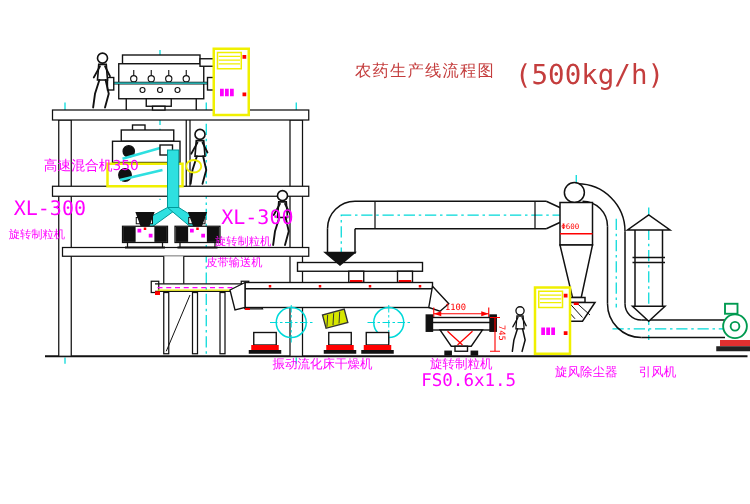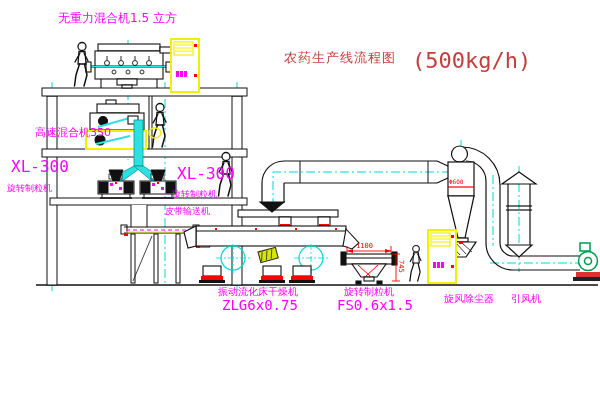--- a/index.html
+++ b/index.html
@@ -288,33 +288,31 @@
 
   <g>
     <use href="#cabinet-sym" x="427" y="229"></use>
   </g>
 </svg>
 
 <div class="title-wrap">
   <span class="title-cn">农药生产线流程图</span><span class="title-cap">(500kg/h)</span>
 </div>
 
-<div class="lbl cjk" style="left:58px;top:12px;font-size:12px;">无重力混合机1.5 立方</div>
 <div class="lbl cjk" style="left:35px;top:107px;font-size:11px;margin-top:20px;">高速混合机350</div>
 
 <div class="lbl mono" style="left:11px;top:159px;font-size:16px;">XL-300</div>
 <div class="lbl cjk" style="left:7px;top:184px;font-size:9px;">旋转制粒机</div>
 
 <div class="lbl mono" style="left:177px;top:166px;font-size:16px;">XL-300</div>
 <div class="lbl cjk" style="left:172px;top:190px;font-size:9px;">旋转制粒机</div>
 
 <div class="lbl cjk" style="left:165px;top:207px;font-size:9px;">皮带输送机</div>
 
 <div class="lbl cjk" style="left:218px;top:287px;font-size:10px;">振动流化床干燥机</div>
-<div class="lbl mono" style="left:222px;top:298px;font-size:14px;">ZLG6x0.75</div>
 
 <div class="lbl cjk" style="left:344px;top:287px;font-size:10px;">旋转制粒机</div>
 <div class="lbl mono" style="left:337px;top:298px;font-size:14px;">FS0.6x1.5</div>
 
 <div class="lbl cjk" style="left:444px;top:294px;font-size:10px;">旋风除尘器</div>
 <div class="lbl cjk" style="left:511px;top:294px;font-size:10px;">引风机</div>
 
 <div class="lbl dim" style="left:356px;top:243px;font-size:7px;">1100</div>
 <div class="lbl dim vtext" style="left:397px;top:260px;font-size:7px;">745</div>
 <div class="lbl dim" style="left:449px;top:179px;font-size:6px;">Φ600</div>

